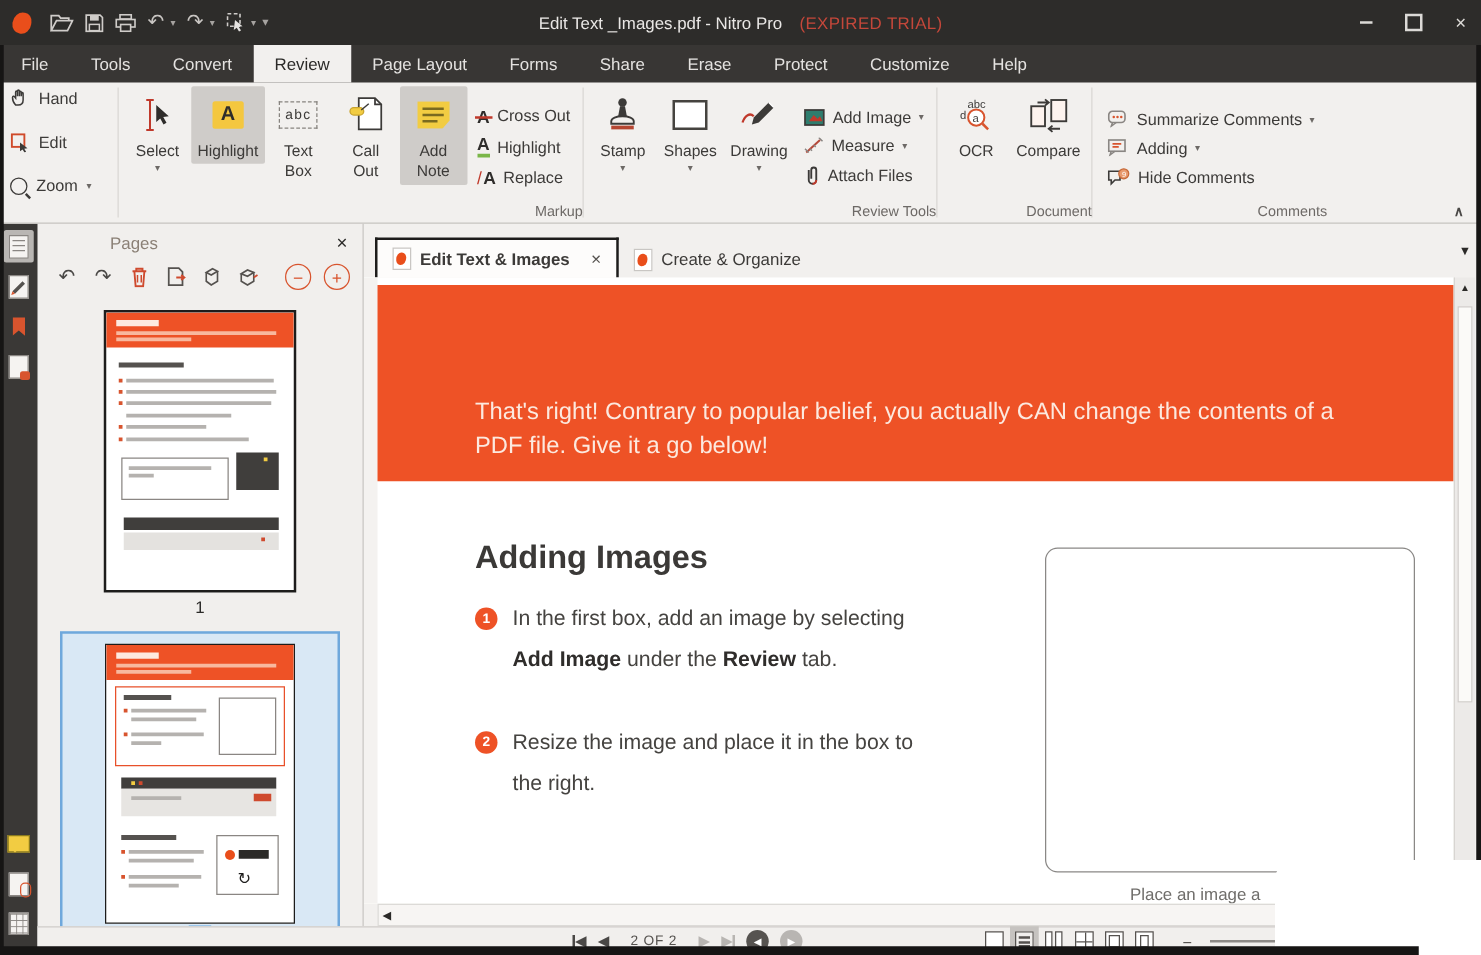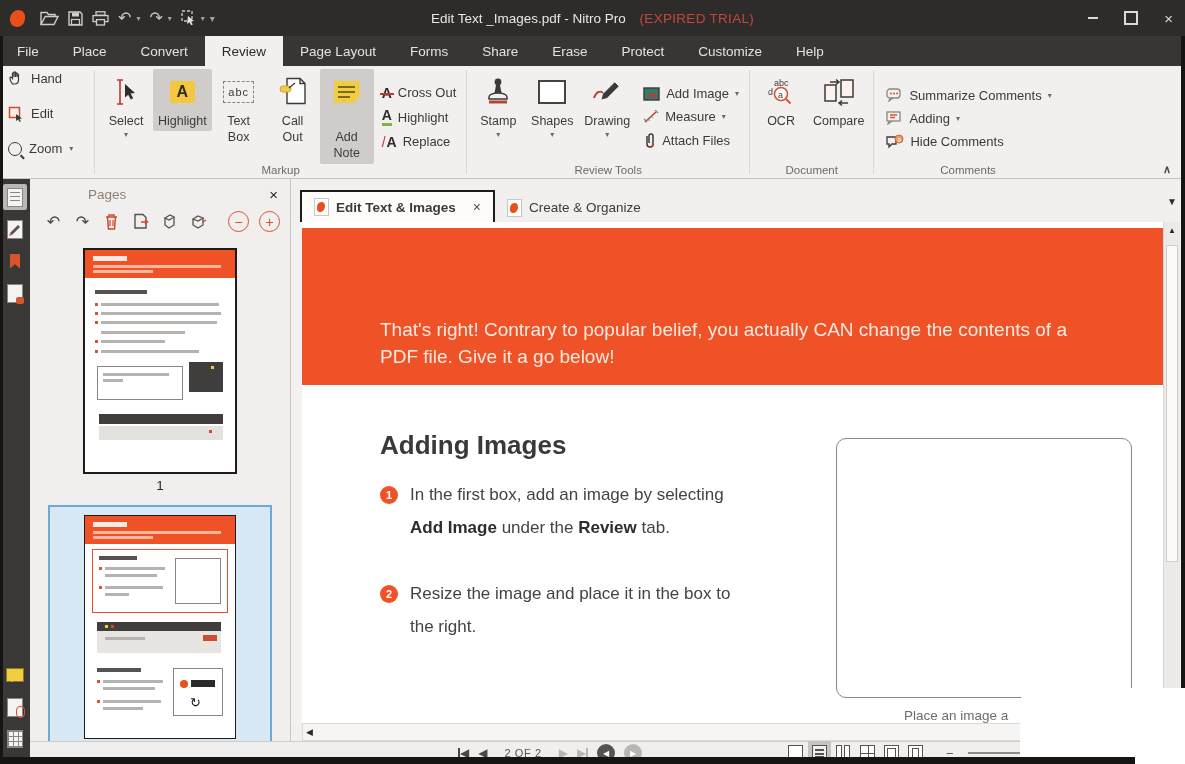--- a/index.html
+++ b/index.html
@@ -24,21 +24,21 @@
   
   .menubar{position:absolute;top:36px;left:0;right:0;height:30px;background:#383634;
            display:flex;color:#e4e2e0;font-size:13.5px;z-index:9;}
   .menu-item{padding:0 17px;display:flex;align-items:center;cursor:default;}
   .menu-item.active{background:#f2f0ee;color:#2b2a28;}
   
   .ribbon{position:absolute;top:66px;left:0;right:0;height:112px;background:#f2f0ee;
           border-bottom:1px solid #c6c3c0;display:flex;z-index:8;}
   .rgroup{position:relative;padding:3px 4px 18px 4px;display:flex;align-items:flex-start;}
   .rsep{width:1px;background:#d9d6d3;margin:4px 0;}
-  .glabel{position:absolute;bottom:2px;left:0;right:0;text-align:center;font-size:11.5px;color:#6d6966;}
+  .glabel{position:absolute;bottom:2px;left:0;right:0;text-align:right;font-size:11.5px;color:#6d6966;}
   .toolcol{display:flex;flex-direction:column;justify-content:space-between;height:86px;
            padding:4px 6px 0 8px;font-size:13px;color:#3c3a38;width:80px;}
   .toolrow{display:flex;align-items:center;gap:7px;}
   .bigbtn{display:flex;flex-direction:column;align-items:center;padding:5px 5px 2px;
           font-size:12.5px;color:#3c3a38;text-align:center;line-height:1.3;min-width:44px;border-radius:2px;}
   .bigbtn .bicon{height:36px;display:flex;align-items:center;justify-content:center;margin-bottom:3px;}
   .bigbtn.sel{background:#cfccc9;}
   .bigbtn .ddb{font-size:8px;color:#6d6966;margin-top:1px;}
   .smallcol{display:flex;flex-direction:column;justify-content:center;gap:8px;padding:6px 6px 0 8px;height:84px;}
   .smallbtn{display:flex;align-items:center;gap:6px;font-size:13px;color:#3c3a38;white-space:nowrap;}
@@ -212,21 +212,21 @@
     </div>
     <div class="winbtns">
       <span class="wb-min"></span>
       <span class="wb-max"></span>
       <span class="wb">×</span>
     </div>
   </div>
 
   <div class="menubar">
     <div class="menu-item">File</div>
-    <div class="menu-item">Place</div>
+    <div class="menu-item">Tools</div>
     <div class="menu-item">Convert</div>
     <div class="menu-item active">Review</div>
     <div class="menu-item">Page Layout</div>
     <div class="menu-item">Forms</div>
     <div class="menu-item">Share</div>
     <div class="menu-item">Erase</div>
     <div class="menu-item">Protect</div>
     <div class="menu-item">Customize</div>
     <div class="menu-item">Help</div>
   </div>
@@ -290,21 +290,21 @@
         <span style="width:32px;">Call Out</span>
       </div>
       <div class="bigbtn sel">
         <span class="bicon">
           <span class="note-ic">
               <i style="top:5px;"></i>
               <i style="top:10px;"></i>
               <i style="top:15px;width:12px;"></i>
             </span>
         </span>
-        <span style="width:32px;margin-top:16px;">Add Note</span>
+        <span style="width:32px;">Add Note</span>
       </div>
       <div class="smallcol">
         <div class="smallbtn">
           <span class="gA strike">A</span>
           <span>Cross Out</span>
         </div>
         <div class="smallbtn">
           <span class="gA ul">A</span>
           <span>Highlight</span>
         </div>

